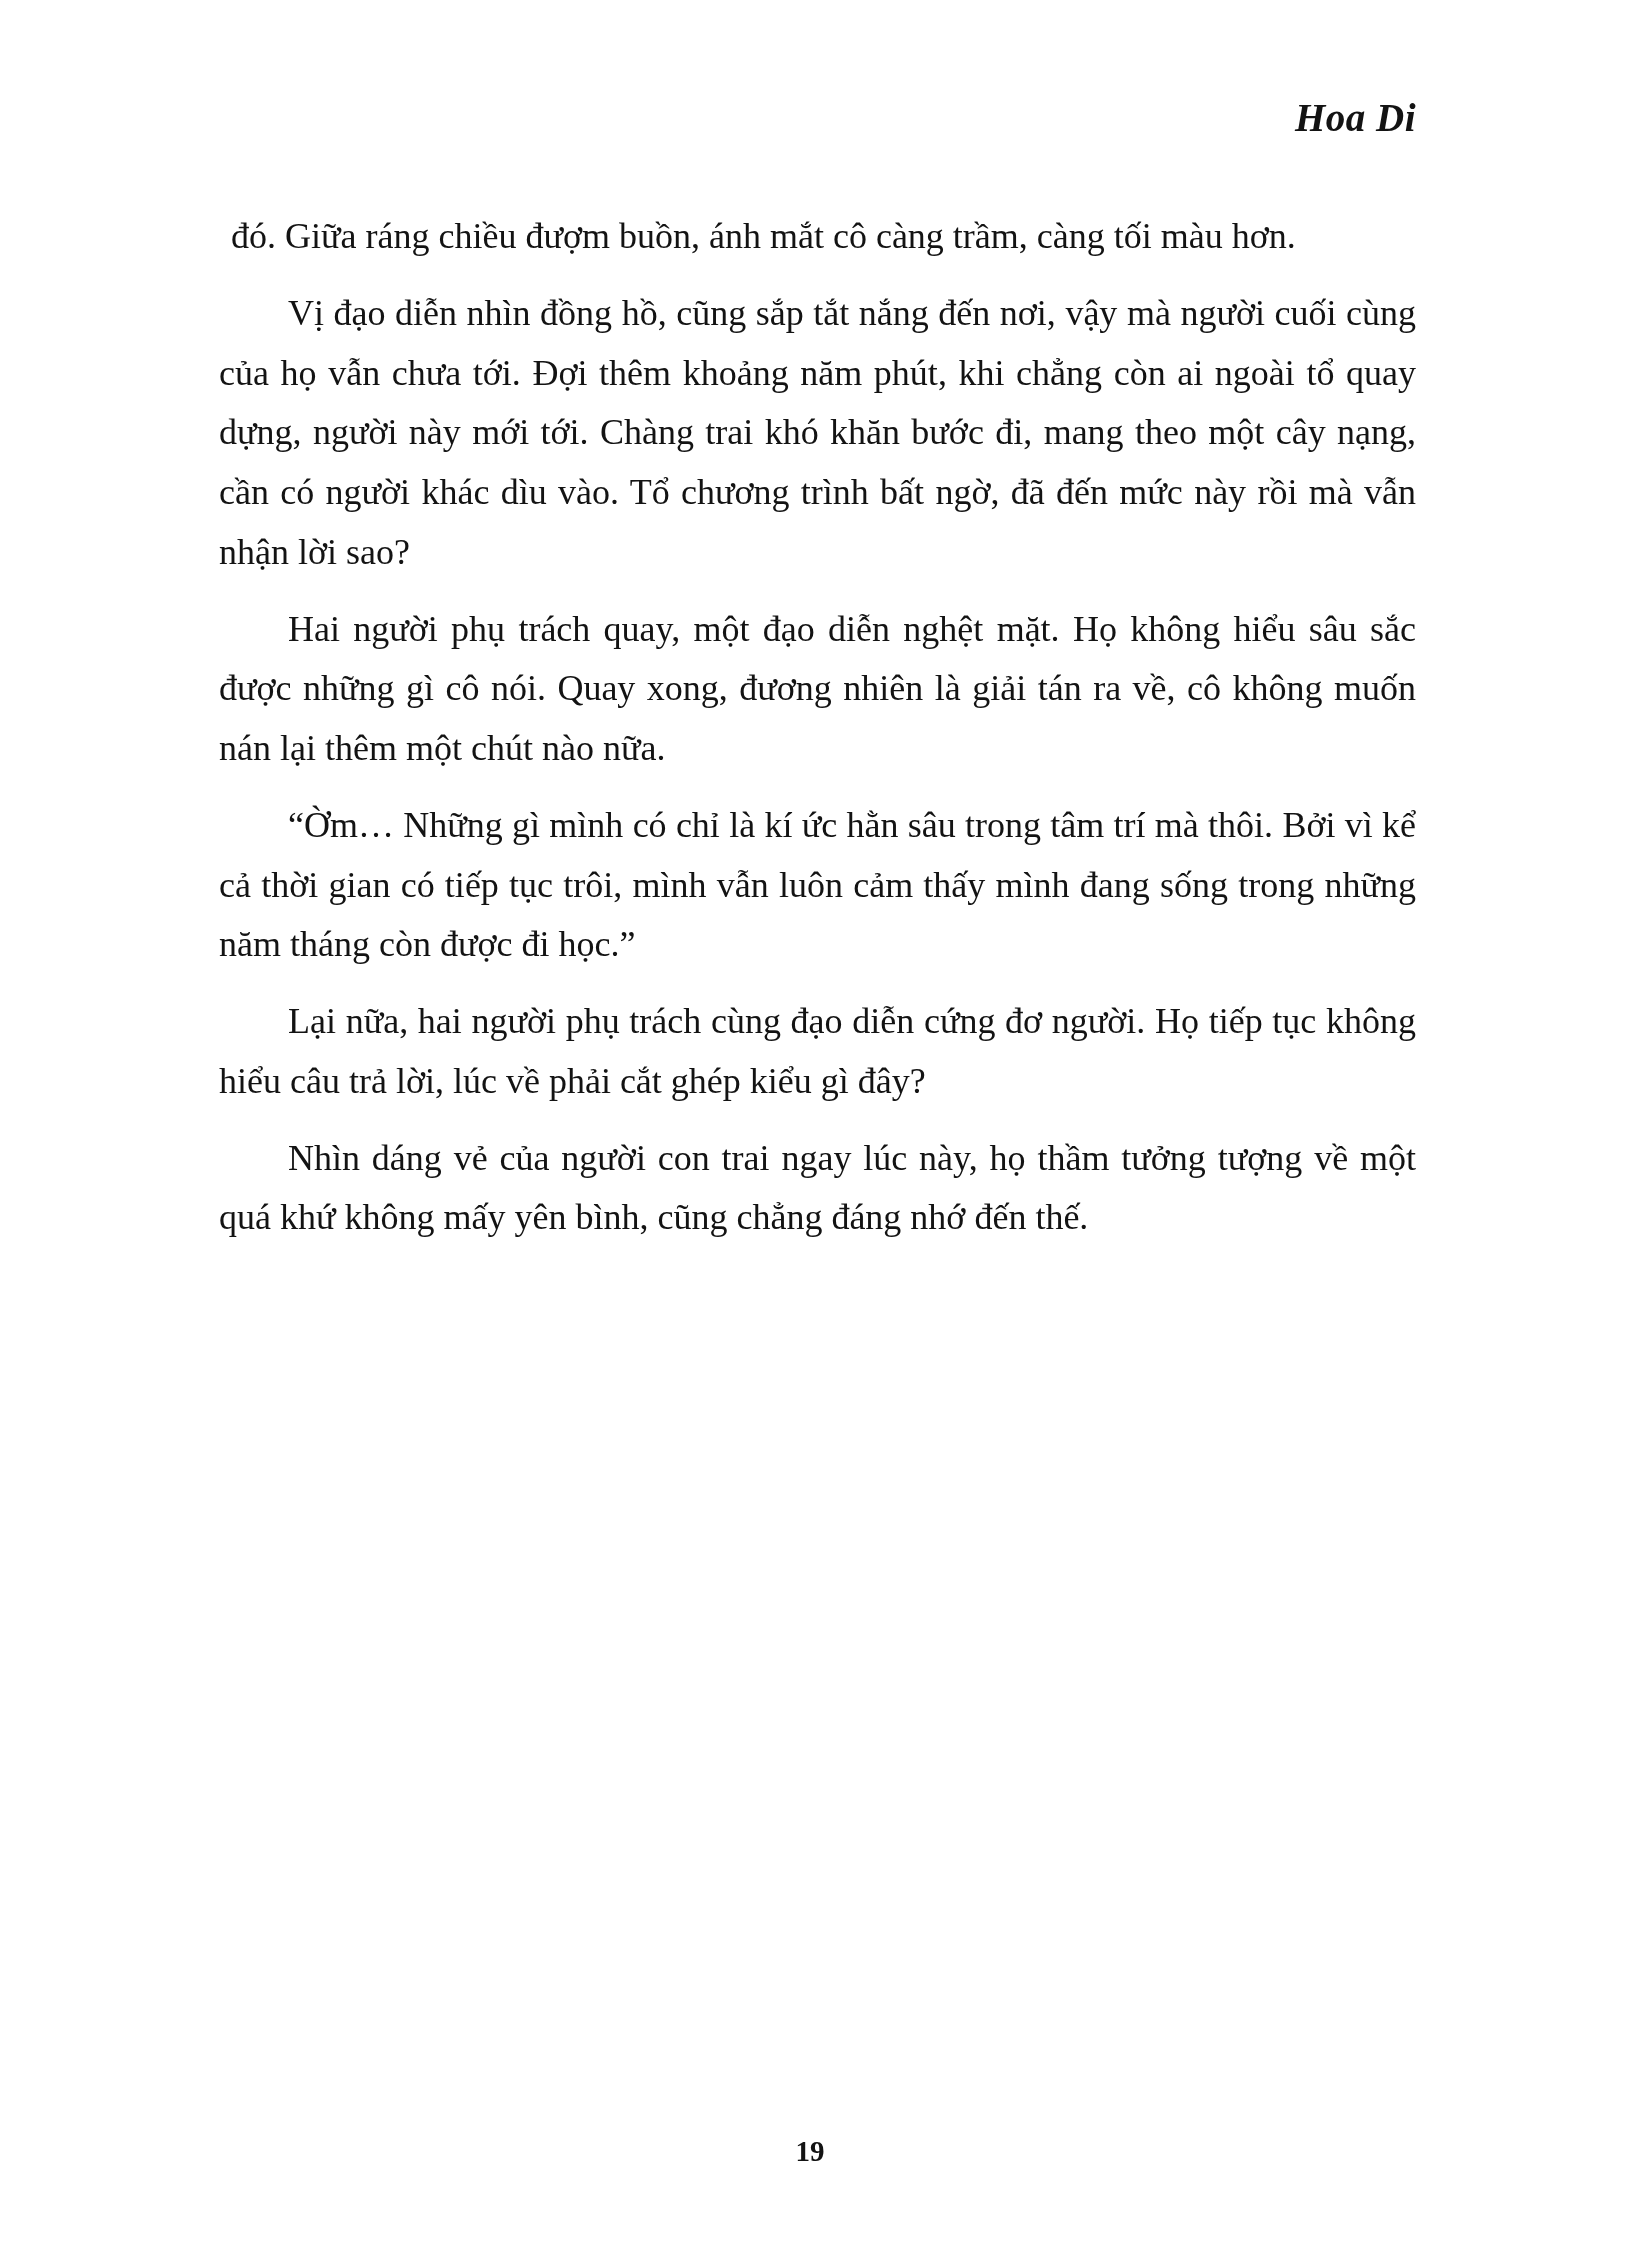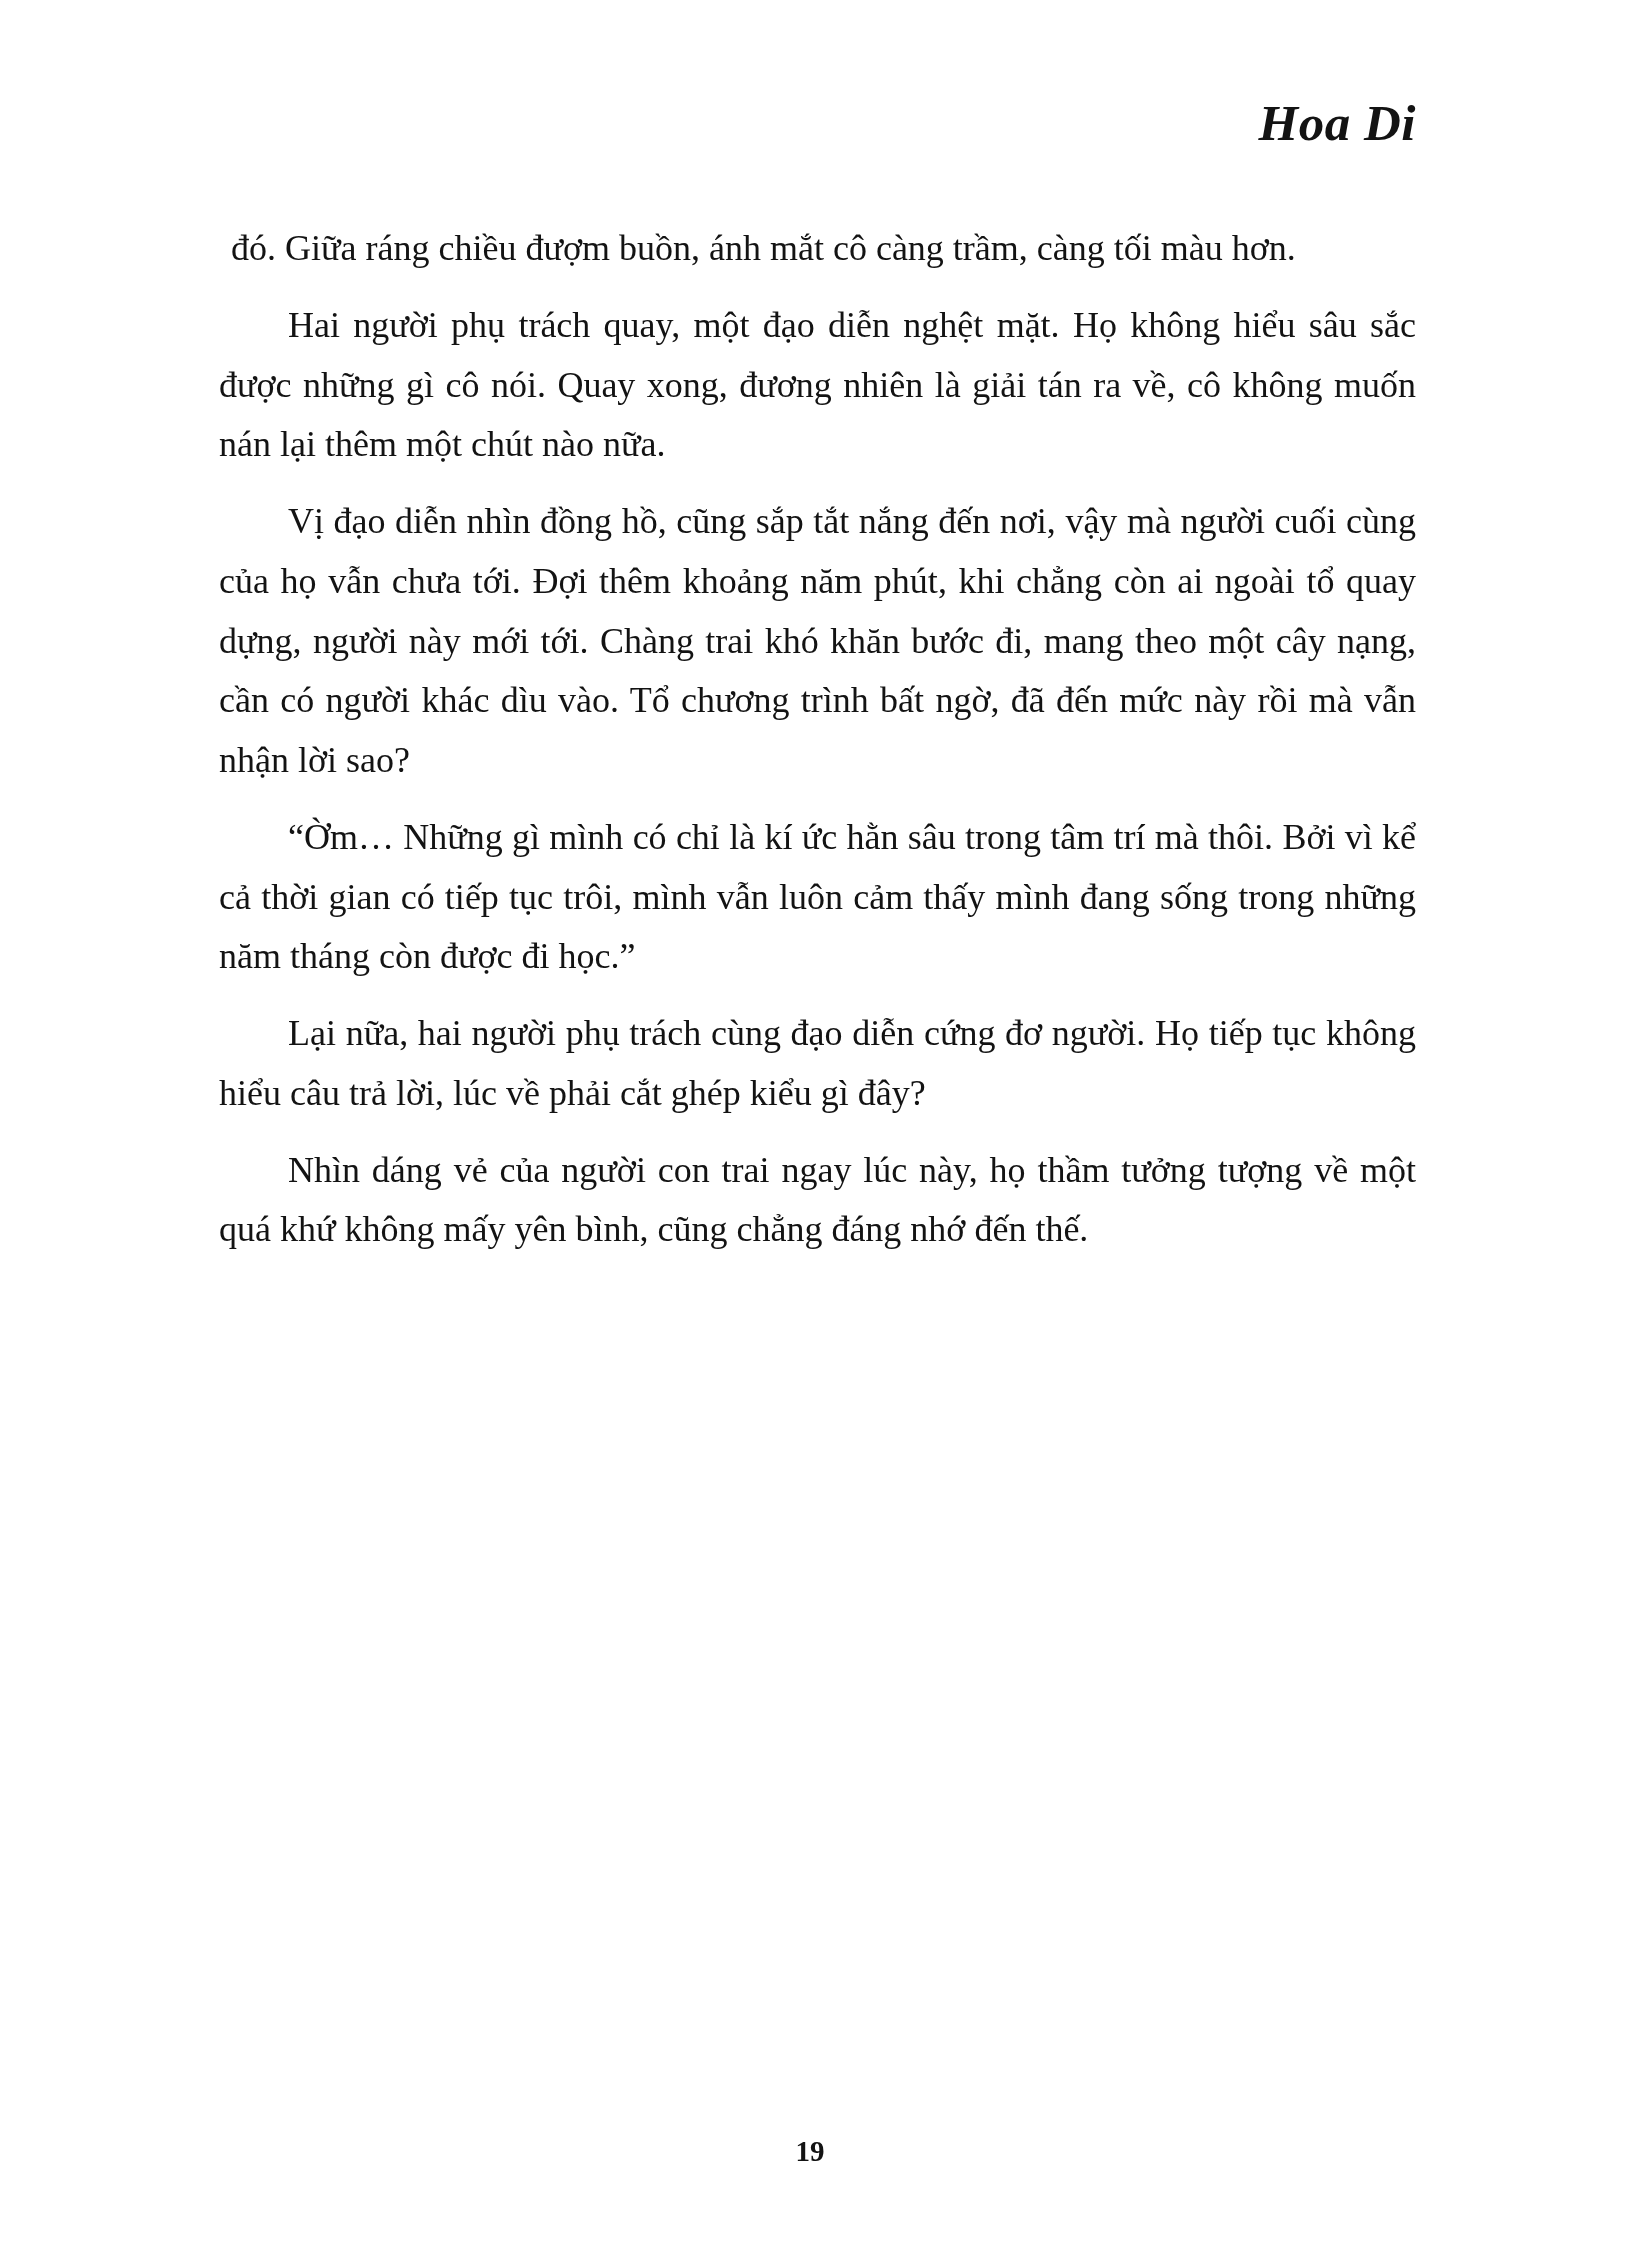--- a/index.html
+++ b/index.html
@@ -18,21 +18,21 @@
     position: relative;
     width: 100%;
     height: 100%;
     box-sizing: border-box;
     padding: 98px 216px 0 219px;
   }
   .running-head {
     text-align: right;
     font-style: italic;
     font-weight: bold;
-    font-size: 51px;
+    font-size: 39px;
     line-height: 1;
     margin-bottom: 70px;
     letter-spacing: 0.5px;
   }
   .body-text {
     font-size: 36px;
     line-height: 1.66;
     text-align: justify;
     text-justify: inter-word;
   }
@@ -58,22 +58,22 @@
 <body>
 
 <div class="page">
 
   <div class="running-head">
     <span>Hoa Di</span>
   </div>
 
   <div class="body-text">
     <p class="no-indent">đó. Giữa ráng chiều đượm buồn, ánh mắt cô càng trầm, càng tối màu hơn.</p>
+    <p>Vị đạo diễn nhìn đồng hồ, cũng sắp tắt nắng đến nơi, vậy mà người cuối cùng của họ vẫn chưa tới. Đợi thêm khoảng năm phút, khi chẳng còn ai ngoài tổ quay dựng, người này mới tới. Chàng trai khó khăn bước đi, mang theo một cây nạng, cần có người khác dìu vào. Tổ chương trình bất ngờ, đã đến mức này rồi mà vẫn nhận lời sao?</p>
     <p>Hai người phụ trách quay, một đạo diễn nghệt mặt. Họ không hiểu sâu sắc được những gì cô nói. Quay xong, đương nhiên là giải tán ra về, cô không muốn nán lại thêm một chút nào nữa.</p>
-    <p>Vị đạo diễn nhìn đồng hồ, cũng sắp tắt nắng đến nơi, vậy mà người cuối cùng của họ vẫn chưa tới. Đợi thêm khoảng năm phút, khi chẳng còn ai ngoài tổ quay dựng, người này mới tới. Chàng trai khó khăn bước đi, mang theo một cây nạng, cần có người khác dìu vào. Tổ chương trình bất ngờ, đã đến mức này rồi mà vẫn nhận lời sao?</p>
     <p>“Ờm… Những gì mình có chỉ là kí ức hằn sâu trong tâm trí mà thôi. Bởi vì kể cả thời gian có tiếp tục trôi, mình vẫn luôn cảm thấy mình đang sống trong những năm tháng còn được đi học.”</p>
     <p>Lại nữa, hai người phụ trách cùng đạo diễn cứng đơ người. Họ tiếp tục không hiểu câu trả lời, lúc về phải cắt ghép kiểu gì đây?</p>
     <p>Nhìn dáng vẻ của người con trai ngay lúc này, họ thầm tưởng tượng về một quá khứ không mấy yên bình, cũng chẳng đáng nhớ đến thế.</p>
   </div>
 
   <div class="page-footer">
     <span>19</span>
   </div>
 
 </div>

